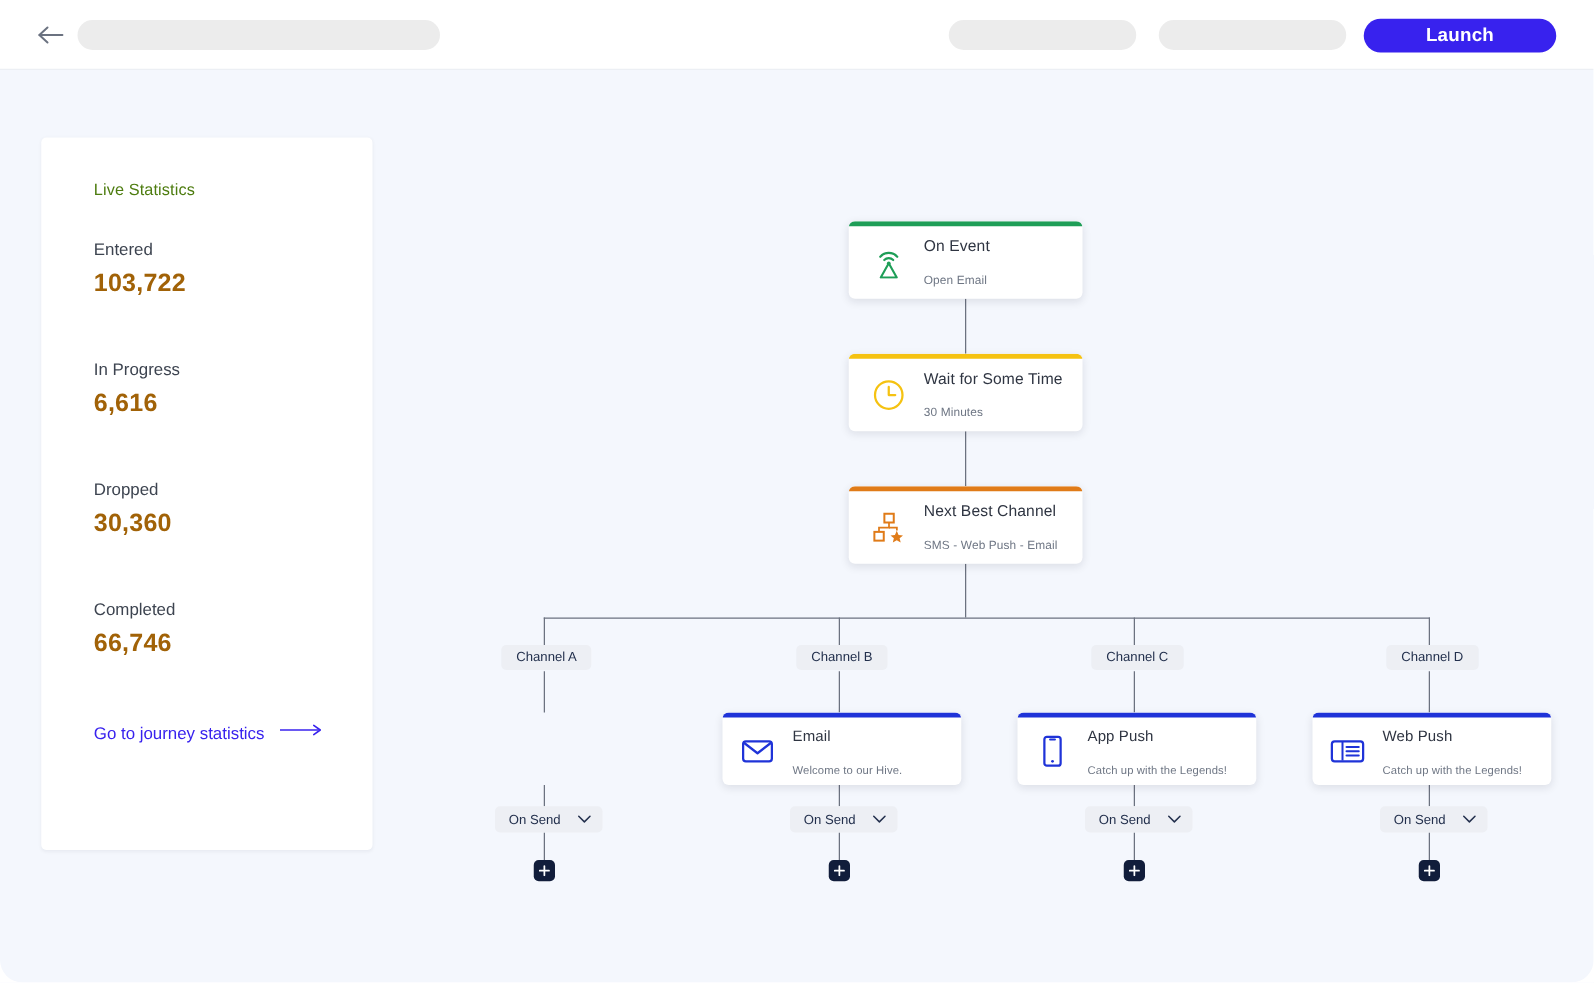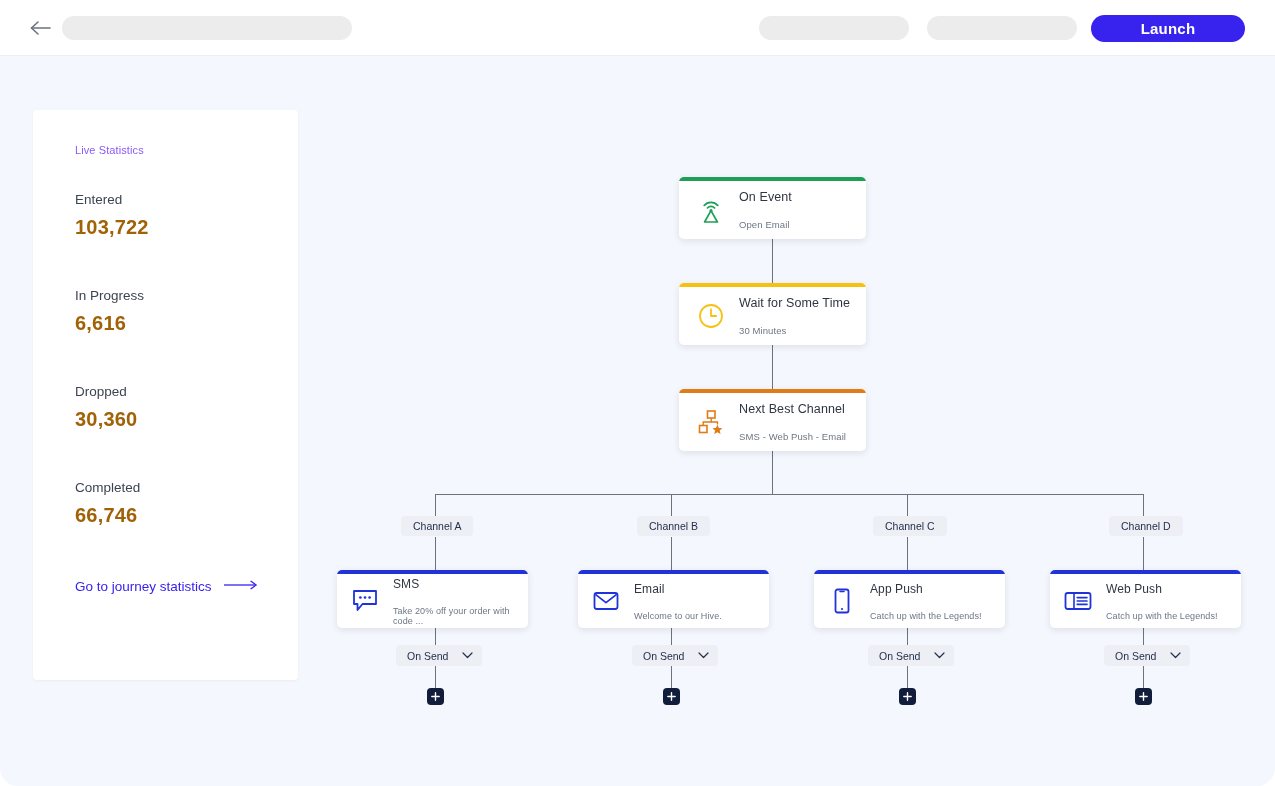--- a/index.html
+++ b/index.html
@@ -79,22 +79,22 @@
     left: 33px; top: 54px;
     width: 265px;
     height: 570px;
     background: #ffffff;
     border-radius: 4px;
     box-shadow: 0 1px 3px rgba(16,24,40,.05);
   }
   .stats-title {
     position: absolute;
     left: 42px; top: 34px;
-    font-size: 11px;
-    color: #8b5cf6;
+    font-size: 13px;
+    color: #4d7c0f;
     letter-spacing: .1px;
   }
   .stat-label {
     position: absolute;
     left: 42px;
     font-size: 13.5px;
     color: #3d4450;
   }
   .stat-value {
     position: absolute;
@@ -362,37 +362,20 @@
           <span class="node-sub">SMS - Web Push - Email</span>
         </div>
       </div>
     </div>
 
     <div class="chan-pill" style="left:401px;  top:460px;">Channel A</div>
     <div class="chan-pill" style="left:637px;  top:460px;">Channel B</div>
     <div class="chan-pill" style="left:873px;  top:460px;">Channel C</div>
     <div class="chan-pill" style="left:1109px; top:460px;">Channel D</div>
 
-    <div class="node node-chan" style="left:337px;">
-      <div class="node-accent" style="background:#1F33D8;"></div>
-      <div class="node-inner">
-        <div class="node-icon">
-          <svg width="26" height="24" viewBox="0 0 26 24" fill="none">
-            <path d="M2 2 H24 V15 H10.5 L5.5 21 V15 H2 Z" stroke="#1F33D8" stroke-width="1.8" fill="none" stroke-linejoin="round"></path>
-            <circle cx="8.4" cy="8.5" r="1.35" fill="#1F33D8"></circle>
-            <circle cx="13" cy="8.5" r="1.35" fill="#1F33D8"></circle>
-            <circle cx="17.6" cy="8.5" r="1.35" fill="#1F33D8"></circle>
-          </svg>
-        </div>
-        <div class="node-text">
-          <span class="node-title">SMS</span>
-          <span class="node-sub">Take 20% off your order with code ...</span>
-        </div>
-      </div>
-    </div>
 
     <div class="node node-chan" style="left:578px;">
       <div class="node-accent" style="background:#1F33D8;"></div>
       <div class="node-inner">
         <div class="node-icon">
           <svg width="26" height="22" viewBox="0 0 26 22" fill="none">
             <rect x="1.5" y="3" width="23" height="16" rx="2.2" stroke="#1F33D8" stroke-width="1.8"></rect>
             <path d="M2.4 4.4 L13 12.6 L23.6 4.4" stroke="#1F33D8" stroke-width="1.8" fill="none" stroke-linejoin="round"></path>
           </svg>
         </div>

